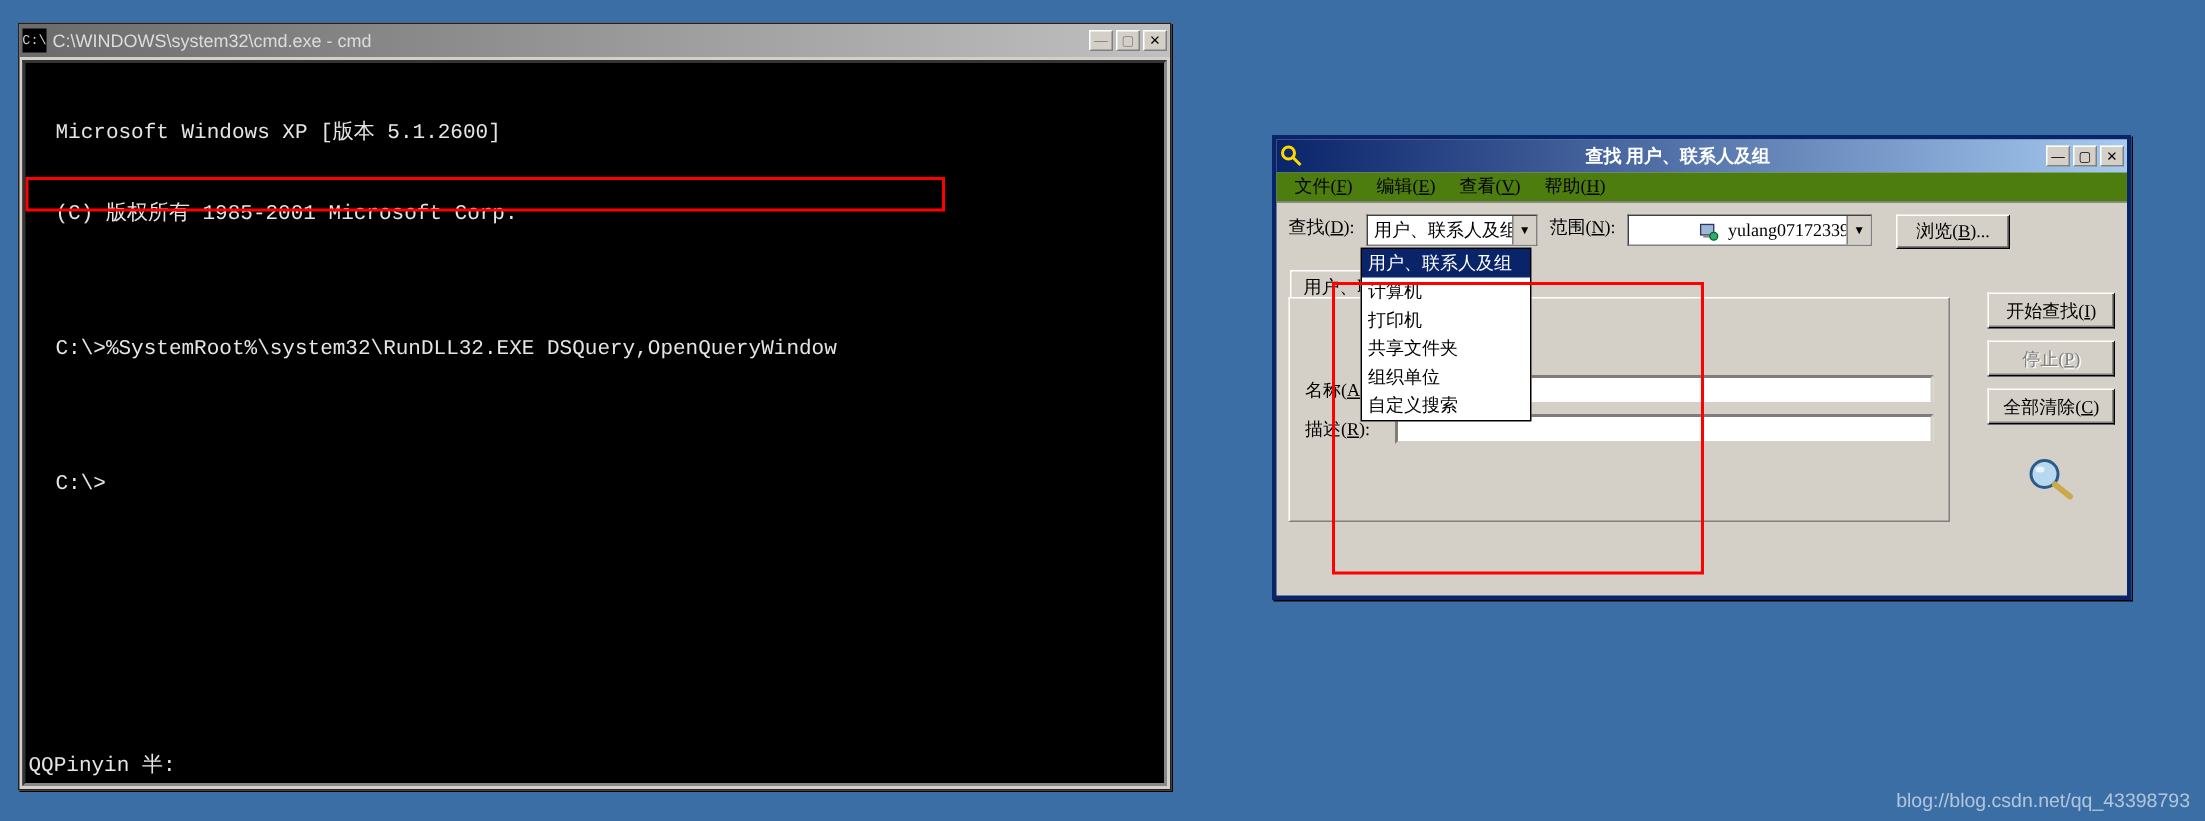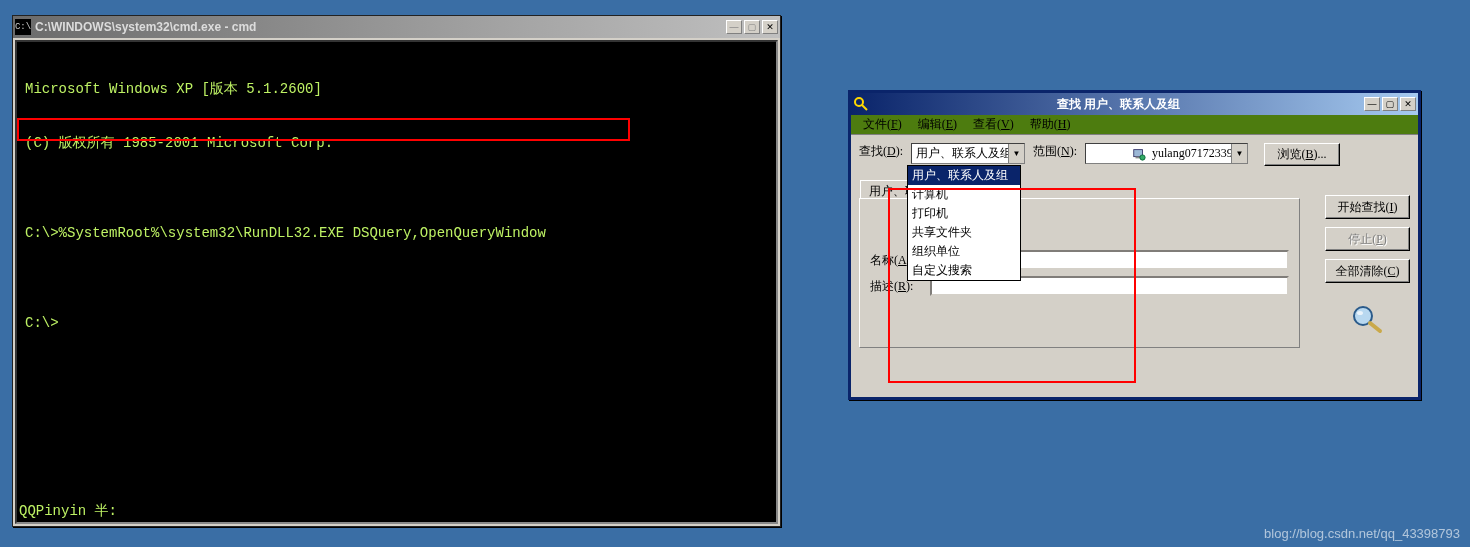--- a/index.html
+++ b/index.html
@@ -44,21 +44,21 @@
   background: #000;
   font-family: "Courier New", monospace;
   font-size: 9px;
   color: #ccc;
   display: flex; align-items: center; justify-content: center;
   margin-right: 4px;
 }
 .cmd-title {
   flex: 1;
   font-size: 12px;
-  font-weight: bold;
+  font-weight: normal;
   color: #dcdcdc;
   font-family: Tahoma, sans-serif;
   white-space: nowrap;
 }
 .win-btns { display: flex; gap: 2px; }
 .win-btn {
   width: 16px; height: 14px;
   background: #d4d0c8;
   border: 1px solid #808080;
   border-top-color: #fff;
@@ -69,25 +69,25 @@
   line-height: 12px;
   color: #808080;
 }
 .win-btn.active { color: #000; }
 
 .cmd-inner {
   margin: 2px;
   height: calc(100% - 26px);
   border: 2px inset #888;
   background: #000;
-  color: #bef264;
+  color: #e5e5e5;
   font-family: "NSimSun", "Courier New", monospace;
   font-size: 14px;
   line-height: 18px;
-  padding: 2px 8px;
+  padding: 2px 20px;
   position: relative;
   white-space: pre;
 }
 .cmd-line { white-space: pre; }
 .cmd-highlight-box {
   position: absolute;
   left: 0px;
   top: 76px;
   width: 613px;
   height: 23px;

